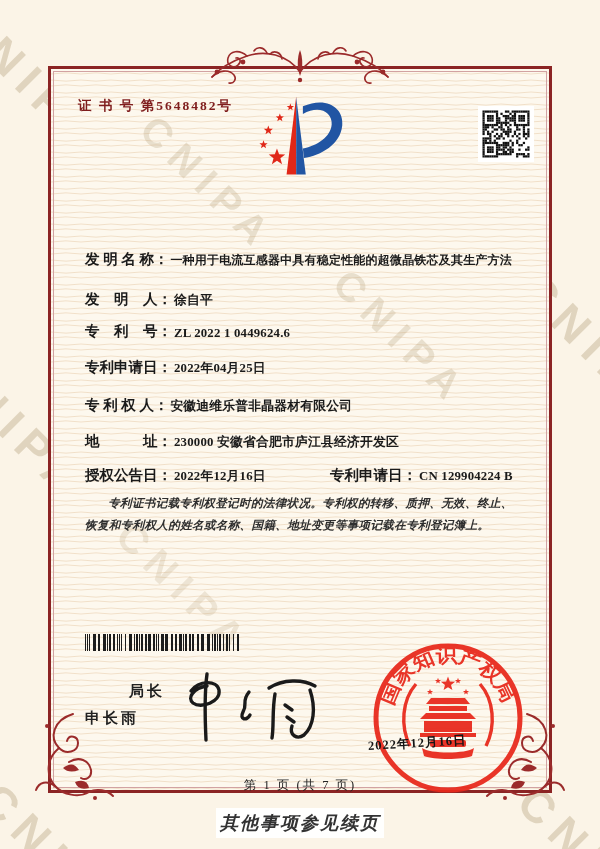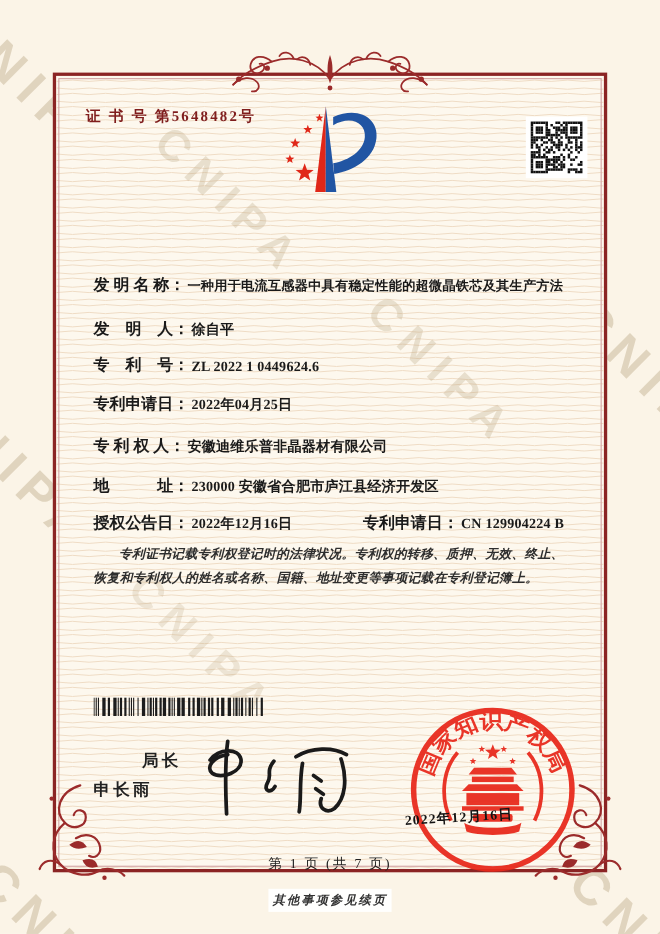--- a/index.html
+++ b/index.html
@@ -54,21 +54,21 @@
   .page-number{position:absolute;left:0;top:708px;width:100%;text-align:center;
            font-size:12.5px;color:#222;letter-spacing:2px;}
 
   .crest{position:absolute;left:207px;top:42px;width:186px;height:48px;}
   .corner{position:absolute;width:85px;height:95px;}
   .corner.left{left:33px;top:710px;}
   .corner.right{left:482px;top:710px;transform:scaleX(-1);}
 
   .footer-note{position:absolute;left:0;top:808px;width:100%;text-align:center;}
   .footer-note span{display:inline-block;background:rgba(255,255,255,.95);
-           padding:3px 4px;font-size:11px;font-style:italic;font-weight:600;
+           padding:3px 4px;font-size:18px;font-style:italic;font-weight:600;
            letter-spacing:2px;color:#333;}
 </style>
 </head>
 <body>
 
 <div class="page">
 
   <div class="wm outer" style="left:-18px;top:-5px">CNIPA</div>
   <div class="wm outer" style="left:548px;top:262px">CNIPA</div>
   <div class="wm outer" style="left:-35px;top:340px">CNIPA</div>

